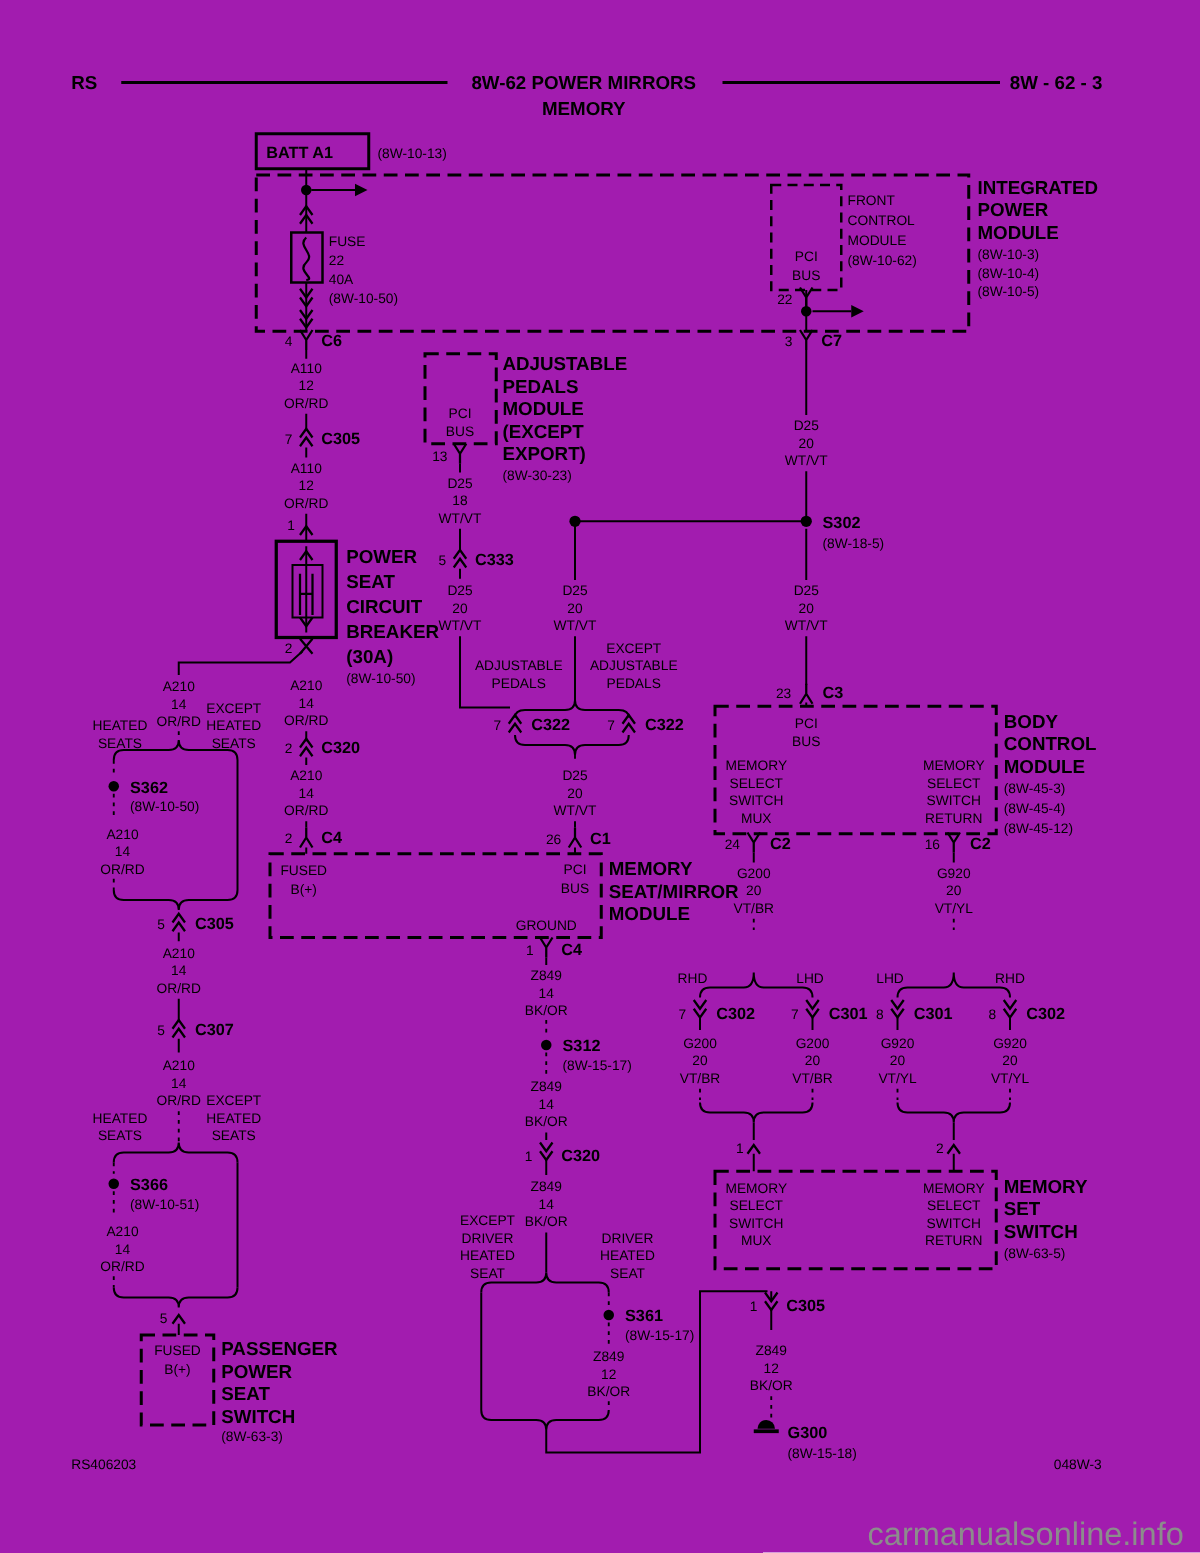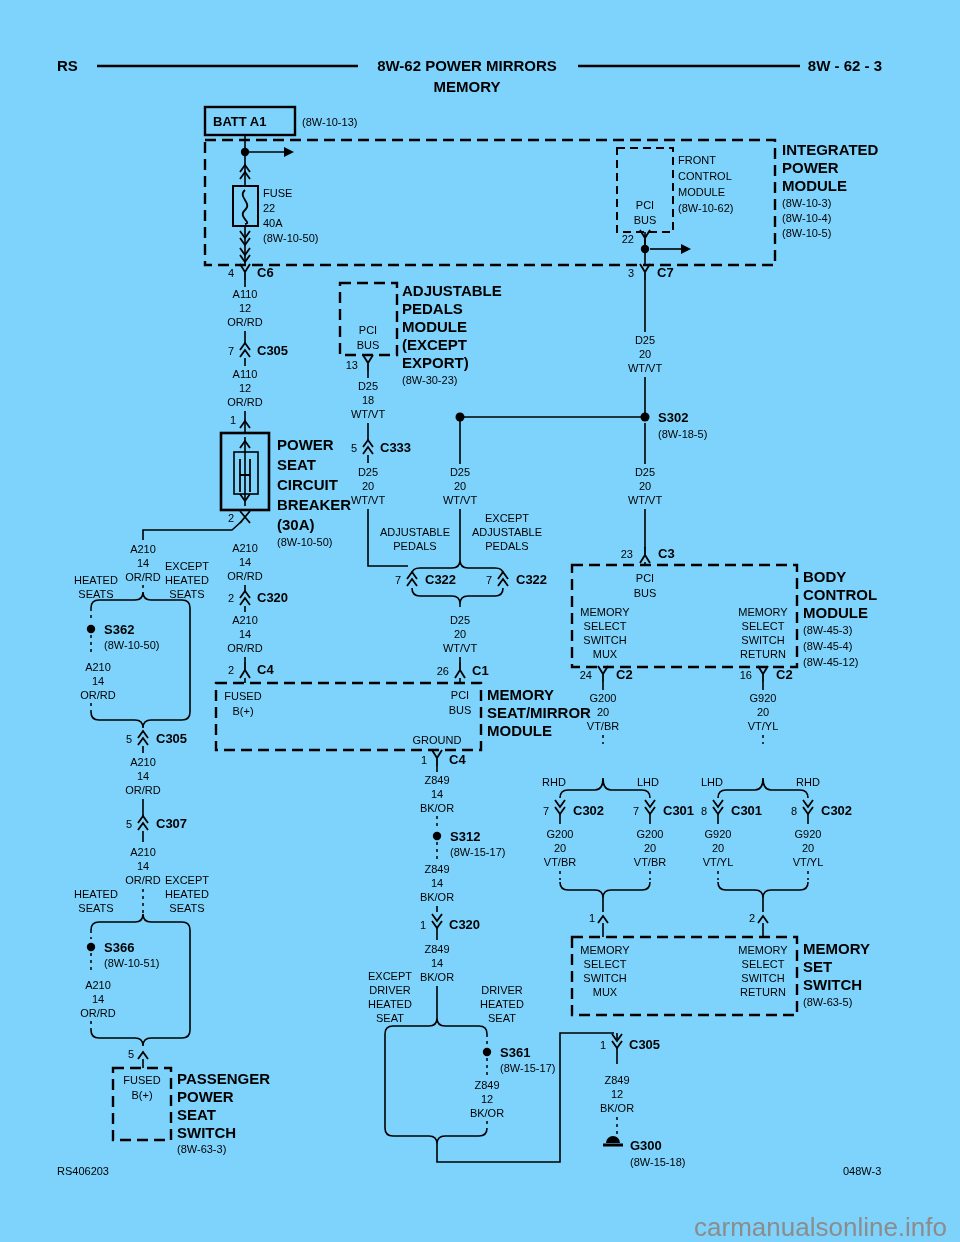--- a/index.html
+++ b/index.html
@@ -1,16 +1,16 @@
 <!DOCTYPE html>
 <html><head>
 <meta charset="utf-8">
 <style>
   html,body{margin:0;padding:0;background:#fff;}
-  #page{position:relative;width:960px;height:1242px;background:#7dd3fc;font-family:"Liberation Sans",sans-serif;}
+  #page{position:relative;width:960px;height:1242px;background:#a21caf;font-family:"Liberation Sans",sans-serif;}
   svg{position:absolute;top:0;left:0;}
   text{fill:#000;font-family:"Liberation Sans",sans-serif;}
   .w{font-size:11px;}
   .wm{font-size:11px;text-anchor:middle;}
   .we{font-size:11px;text-anchor:end;}
   .cn{font-size:13px;font-weight:bold;}
   .mt{font-size:15px;font-weight:bold;}
   .hd{font-size:15px;font-weight:bold;}
   .hdm{font-size:15px;font-weight:bold;text-anchor:middle;}
   .hde{font-size:15px;font-weight:bold;text-anchor:end;}

